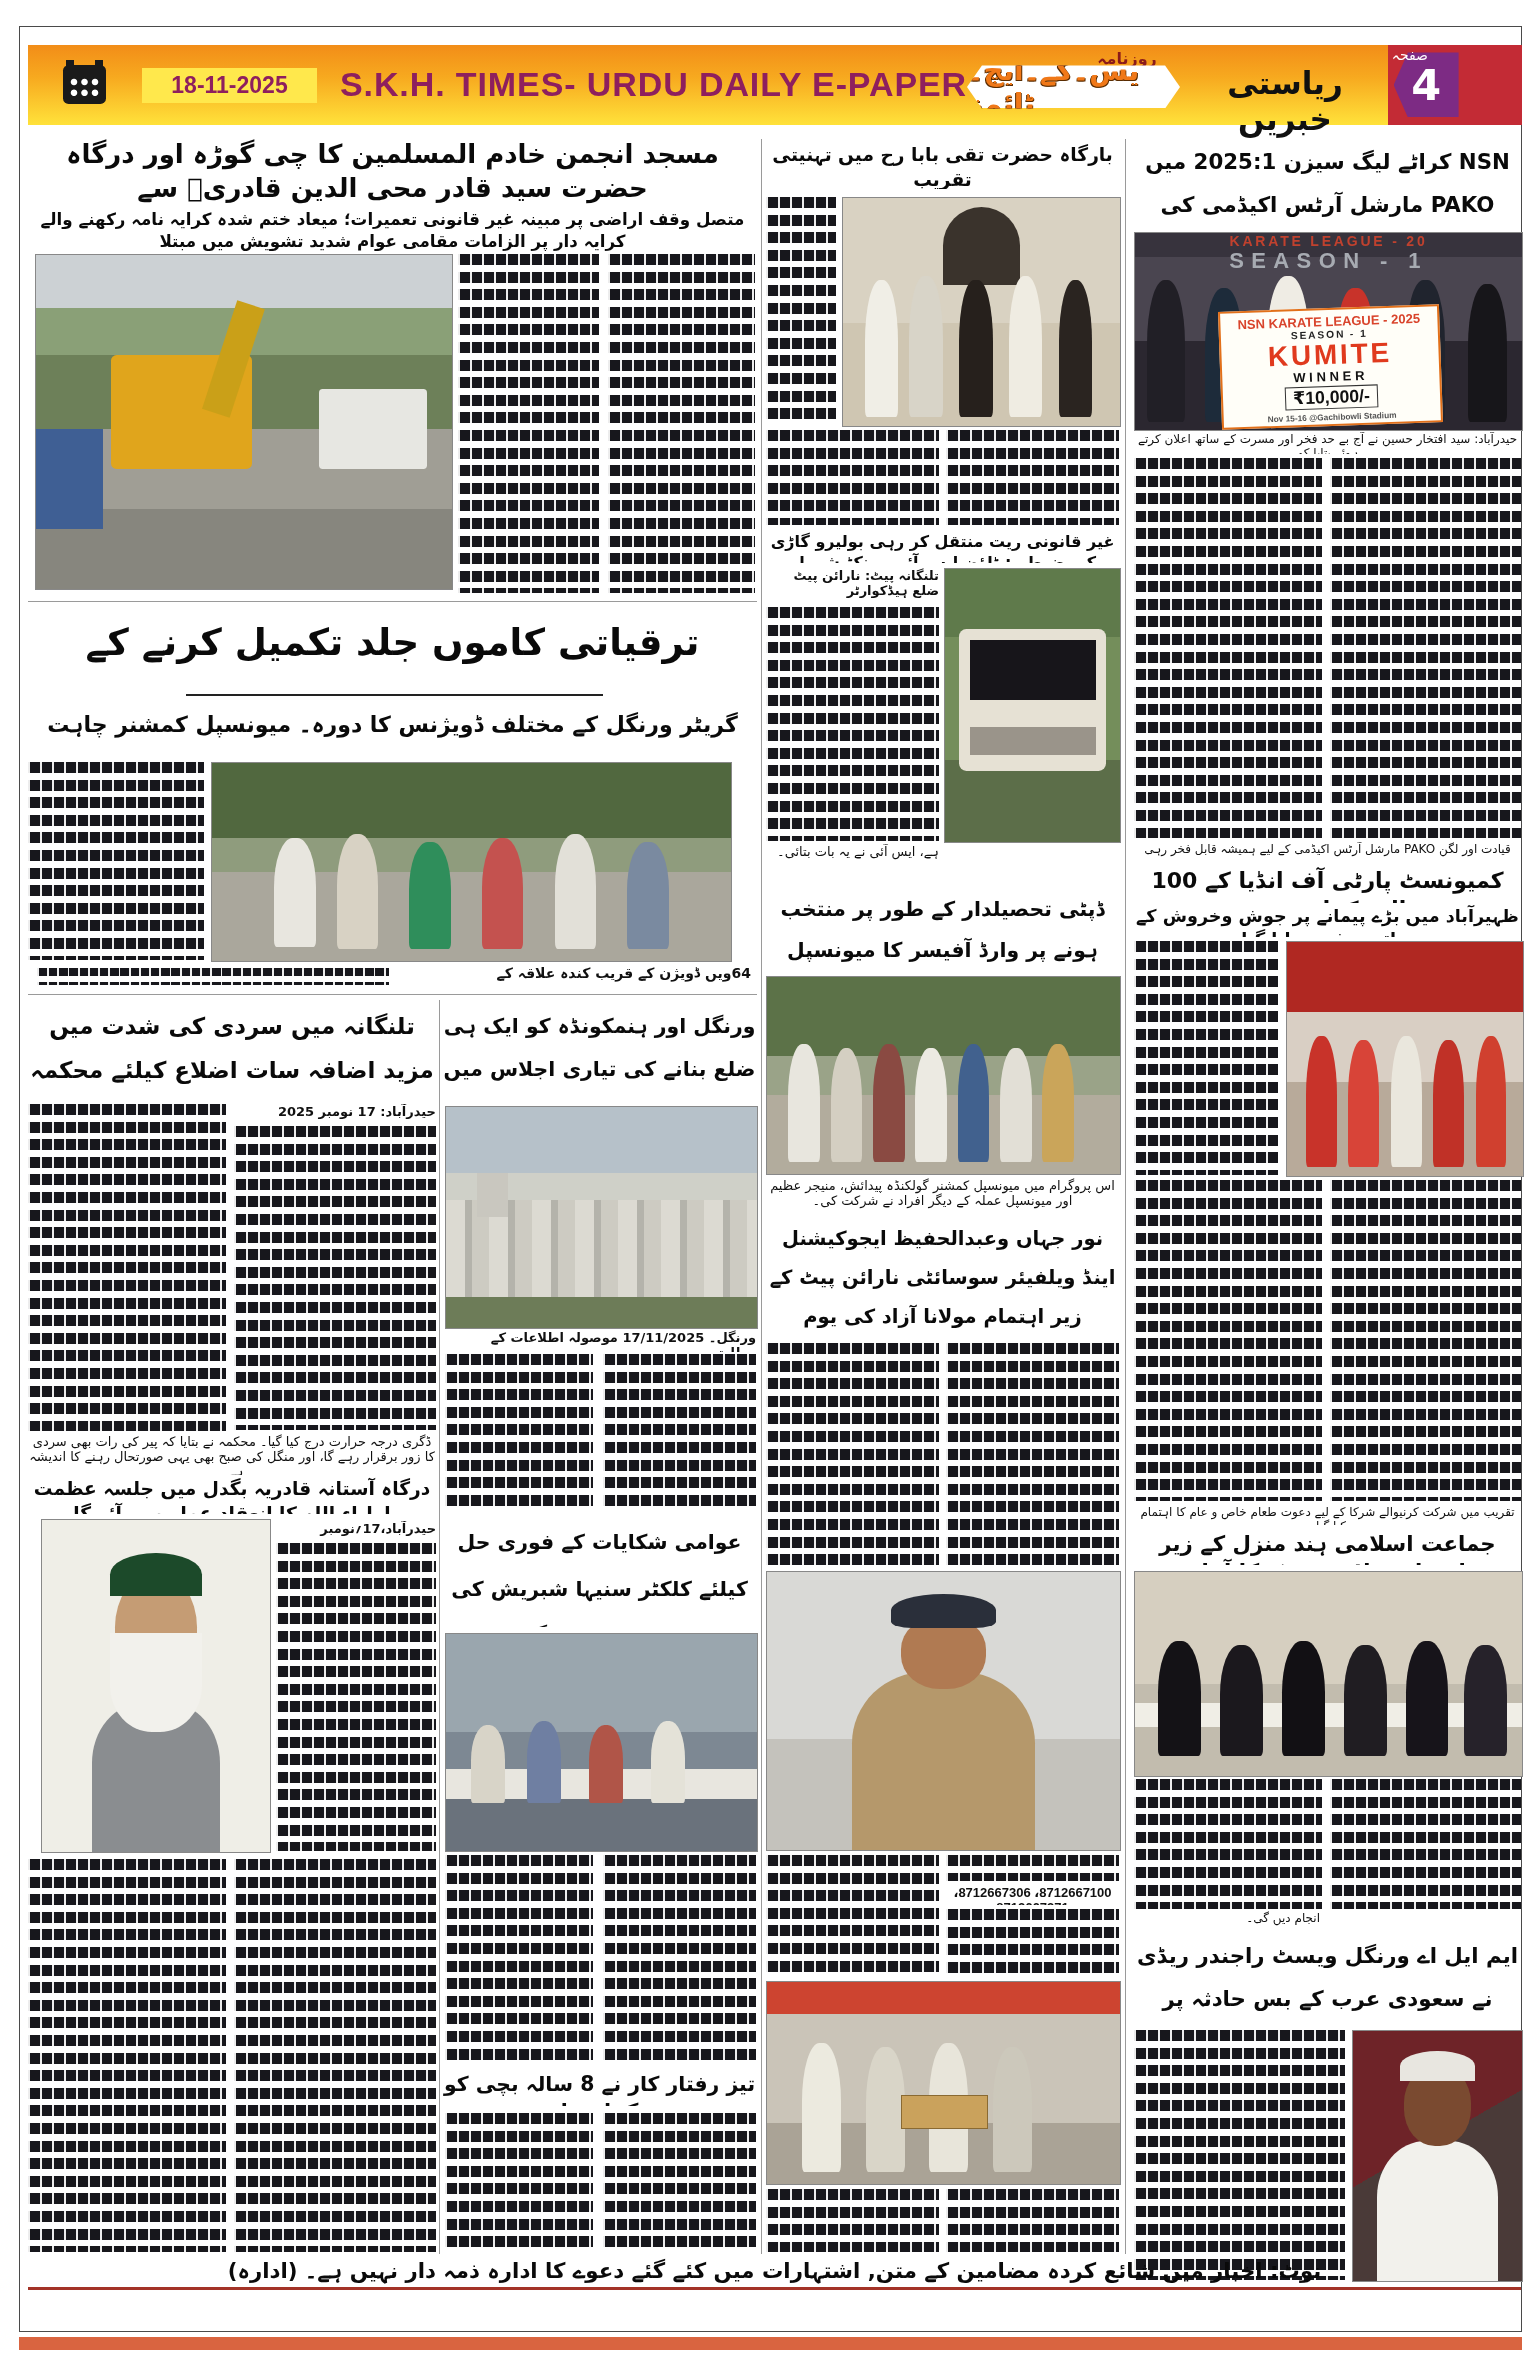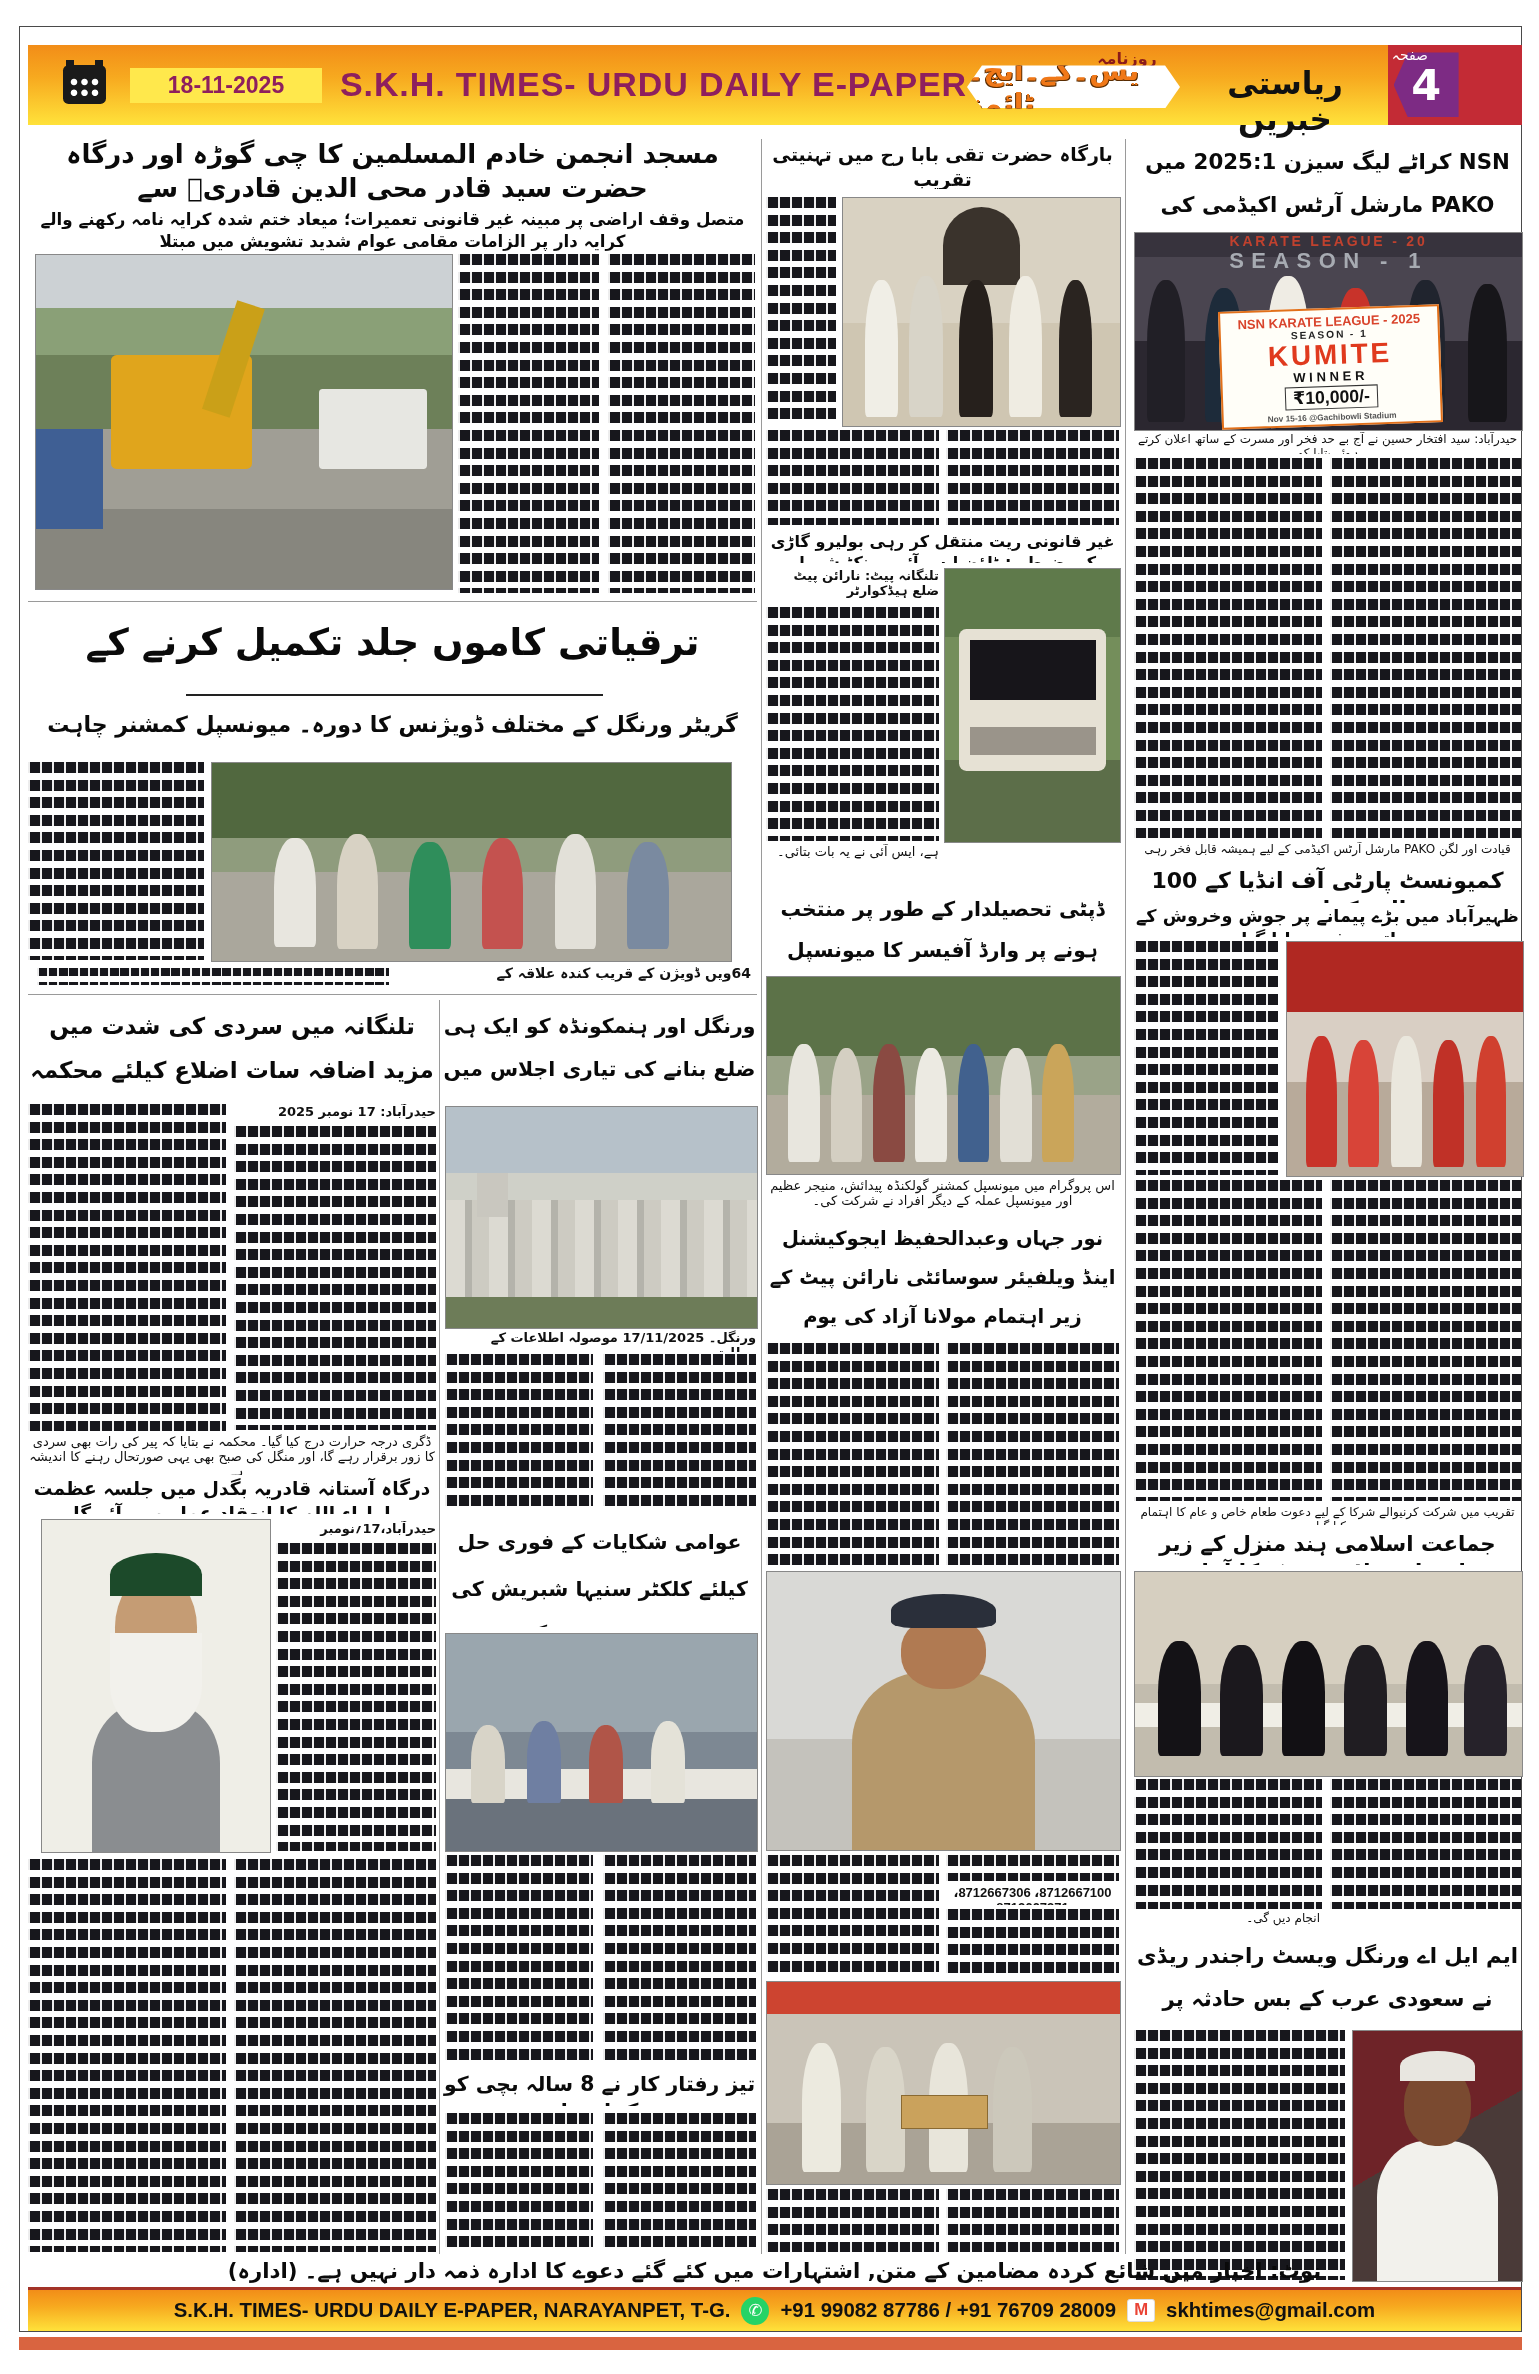--- a/index.html
+++ b/index.html
@@ -95,21 +95,21 @@
   .latin{font-family:"Liberation Sans","DejaVu Sans",sans-serif;}
 </style>
 </head>
 <body>
 
 <div class="page">
   <div class="abs frame"></div>
 
   <div class="abs bar" style="left:28px;top:45px;width:1493px;height:80px;">
     <div class="abs cal" style="left:35px;top:20.4px;width:43px;height:39px;"></div>
-    <div class="abs date-chip" style="left:102px;top:23px;width:192px;height:35px;">
+    <div class="abs date-chip" style="left:114px;top:23px;width:175px;height:35px;">
       <span class="latin">18-11-2025</span>
     </div>
     <div class="abs hdr-title" style="left:290px;top:20.4px;width:649px;text-align:right;">S.K.H. TIMES- URDU DAILY E-PAPER</div>
     <div class="abs rozna" style="left:1048px;top:3.7px;width:102px;text-align:center;direction:rtl;">روزنامہ</div>
     <div class="abs masthead" style="left:939px;top:20.4px;width:213px;height:43px;">
       <span>یس۔کے۔ایچ۔ٹائمز</span>
     </div>
     <div class="abs section-urdu" style="left:1169px;top:20.4px;width:176px;text-align:center;">ریاستی خبریں</div>
     <div class="abs pageblock" style="left:1360px;top:0;width:134px;height:80px;">
       <div class="abs pentagon" style="left:5.6px;top:7.4px;width:65px;height:65px;">
@@ -305,24 +305,15 @@
   <div class="abs hl" style="left:1134px;top:1935px;width:387px;height:87px;font-size:21.3px;line-height:2;">ایم ایل اے ورنگل ویسٹ راجندر ریڈی نے سعودی عرب کے بس حادثہ پر گہرے دکھ کا اظہار کیا</div>
   <div class="abs photo ph-mla" style="left:1352px;top:2030px;width:169px;height:250px;">
     <div class="abs" style="left:14%;top:44%;width:72%;height:56%;background:#f2f1ec;border-radius:40% 40% 0 0;"></div>
     <div class="abs" style="left:30%;top:14%;width:40%;height:32%;background:#7a4a30;border-radius:46%;"></div>
     <div class="abs" style="left:28%;top:8%;width:44%;height:12%;background:#e8e6e0;border-radius:50% 50% 0 0;"></div>
   </div>
   <div class="abs tx" style="left:1134px;top:2030px;width:211px;height:250px;"></div>
 
   <div class="abs note-txt" style="left:28px;top:2258px;width:1493px;height:30px;">نوٹ: اخبار میں شائع کردہ مضامین کے متن, اشتہارات میں کئے گئے دعوے کا ادارہ ذمہ دار نہیں ہے۔ (ادارہ)</div>
   <div class="abs" style="left:28px;top:2287px;width:1493px;height:2.8px;background:#a33327;"></div>
-  <div class="abs bar" style="left:28px;top:2290px;width:1493px;height:41px;">
-    <div class="ftr-txt" style="height:41px;">
-      <span>S.K.H. TIMES- URDU DAILY E-PAPER, NARAYANPET, T-G.</span>
-      <span class="wa">✆</span>
-      <span>+91 99082 87786 / +91 76709 28009</span>
-      <span class="gm">M</span>
-      <span>skhtimes@gmail.com</span>
-    </div>
-  </div>
   <div class="abs band" style="left:18.6px;top:2337px;width:1503px;height:13px;"></div>
 </div>
 
 
 </body></html>

